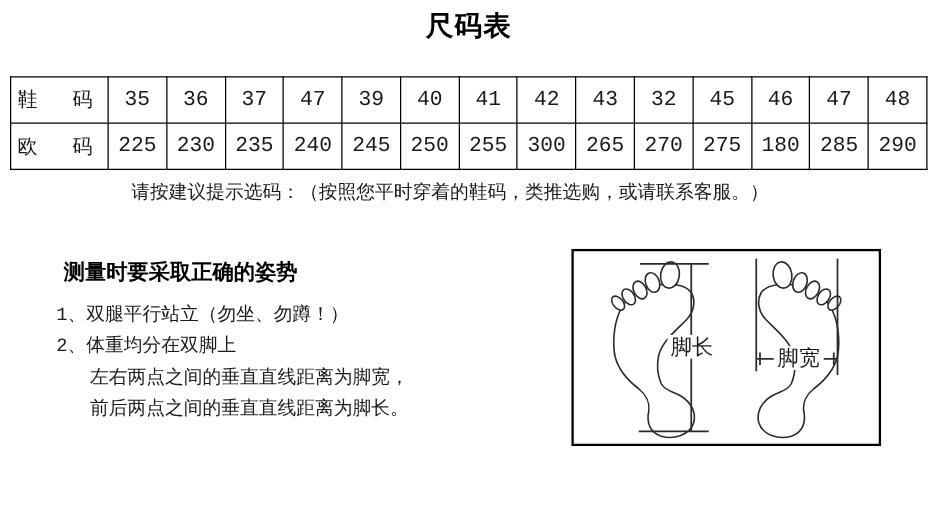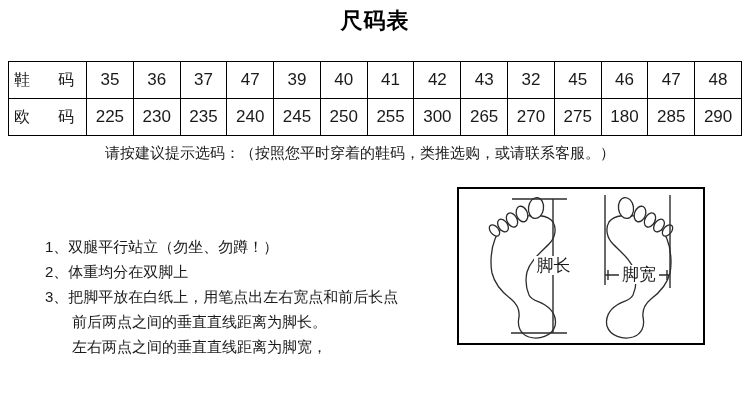--- a/index.html
+++ b/index.html
@@ -1,43 +1,43 @@
 <!DOCTYPE html>
 <html><head>
 <meta charset="utf-8">
 <style>
   html,body{margin:0;padding:0;background:#fff;}
   #page{position:relative;width:750px;height:411px;background:#fff;overflow:hidden;
-        font-family:Liberation Sans, sans-serif;color:#1a1a1a;}
+        font-family:Liberation Mono, monospace;color:#1a1a1a;}
 
   
   .title{position:absolute;top:6px;left:0;width:750px;text-align:center;
          font-size:22px;font-weight:bold;letter-spacing:1px;color:#000;}
 
   
   table.size-table{position:absolute;top:61px;left:8px;width:734px;
                    border-collapse:collapse;table-layout:fixed;}
   table.size-table td{border:1.5px solid #000;height:36px;text-align:center;
                       vertical-align:middle;font-size:17px;color:#1a1a1a;padding:0;}
   table.size-table td.label-cell{font-size:16px;}
   .label-flex{display:flex;justify-content:space-between;padding:0 12px 0 5px;}
 
   
   .notice{position:absolute;top:144px;left:0;width:750px;text-align:center;
           font-size:15px;transform:translateX(-15px);}
 
   
   .guide{position:absolute;left:45px;top:209px;width:410px;}
   .guide-heading{font-size:17px;font-weight:bold;line-height:22px;margin-left:6px;color:#000;}
-  .guide-list{margin-top:25px;}
+  .guide-list{margin-top:9px;}
   .guide-line{font-size:15px;line-height:25px;white-space:nowrap;}
   .guide-line.indent{padding-left:27px;}
 
   
-  .diagram{position:absolute;left:457px;top:187px;width:248px;height:158px;}
+  .diagram{position:absolute;left:457px;top:199px;width:248px;height:158px;}
   .diagram svg{display:block;}
   .diag-label{font-size:17px;fill:#1a1a1a;}
 </style>
 </head>
 <body>
 
 <div id="page">
 
   <div class="title">尺码表</div>
 
@@ -103,26 +103,26 @@
       <td>180</td>
       <td>285</td>
       <td>290</td>
     </tr>
   </tbody>
     </table>
 
   <div class="notice">请按建议提示选码：（按照您平时穿着的鞋码，类推选购，或请联系客服。）</div>
 
   <div class="guide">
+    <div class="guide-heading">测量时要采取正确的姿势</div>
     <div class="guide-list">
       <div class="guide-line">1、双腿平行站立（勿坐、勿蹲！）</div>
       <div class="guide-line">2、体重均分在双脚上</div>
-      <div class="guide-line">3、把脚平放在白纸上，用笔点出左右宽点和前后长点</div>
+      <div class="guide-line indent">左右两点之间的垂直直线距离为脚宽，</div>
       <div class="guide-line indent">前后两点之间的垂直直线距离为脚长。</div>
-      <div class="guide-line indent">左右两点之间的垂直直线距离为脚宽，</div>
     </div>
   </div>
 
   <div class="diagram">
     <svg width="248" height="158" viewBox="0 0 248 158">
 
       <rect x="1" y="1" width="246" height="156" fill="#fff" stroke="#000" stroke-width="2"></rect>
 
       <g id="footL" fill="#fff" stroke="#2b2b2b" stroke-width="1.3">
         <path d="M 38,52

